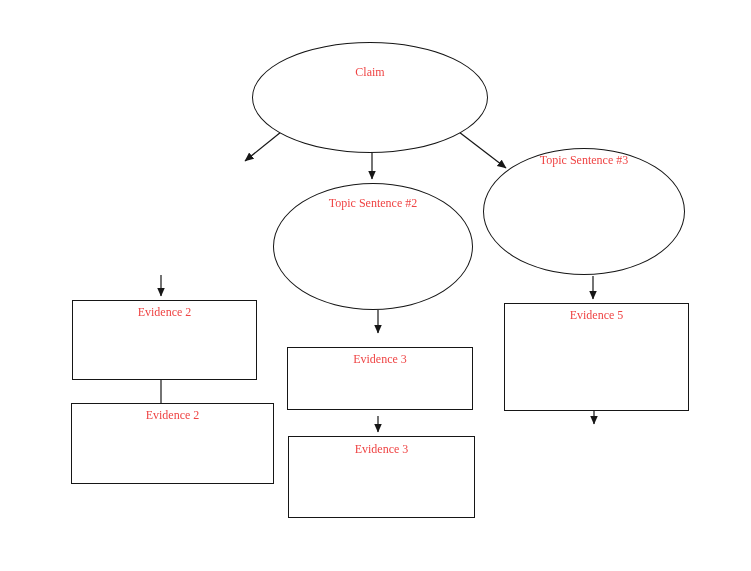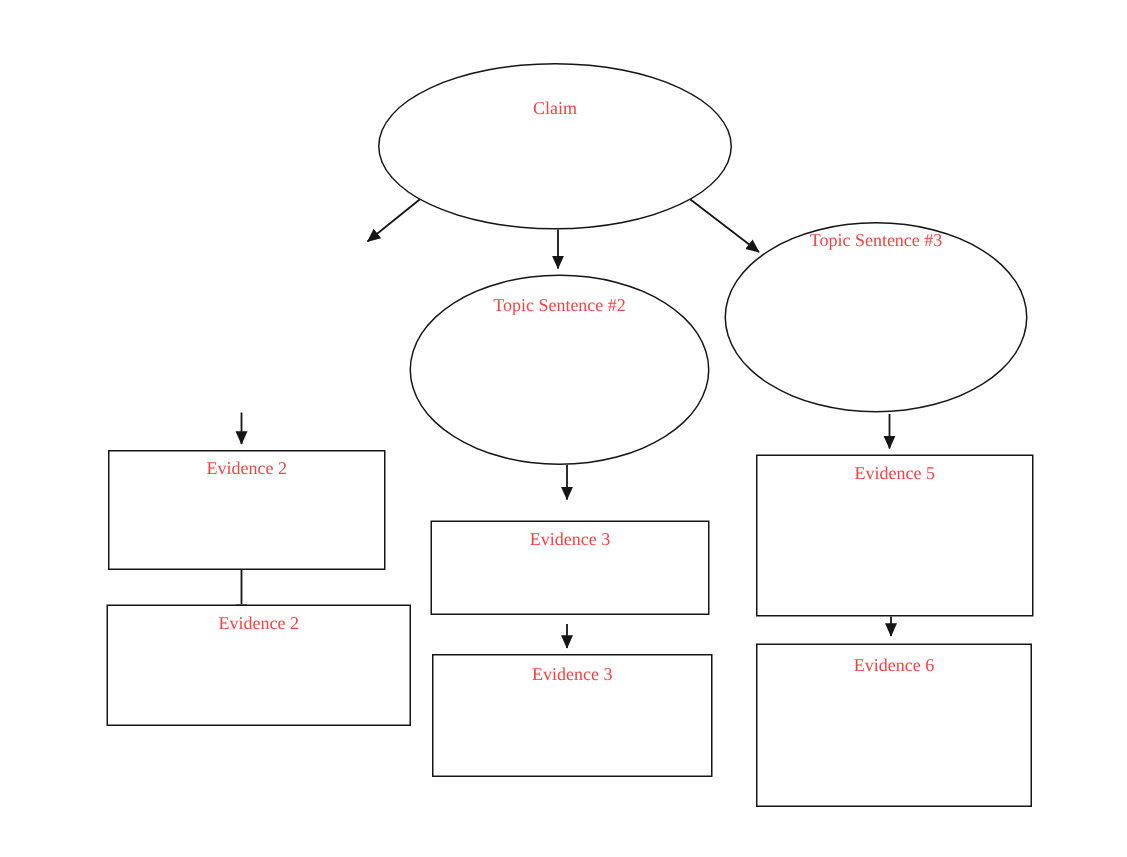--- a/index.html
+++ b/index.html
@@ -93,17 +93,14 @@
   </div>
 
   <div class="node rect" style="left:288px; top:436px; width:187px; height:82px;">
     <span class="label" style="margin-top:5px;">Evidence 3</span>
   </div>
 
   <div class="node rect" style="left:504px; top:303px; width:185px; height:108px;">
     <span class="label" style="margin-top:4px;">Evidence 5</span>
   </div>
 
-  <div class="node rect" style="left:504px; top:429px; width:184px; height:109px;">
-    <span class="label" style="margin-top:6px;">Evidence 6</span>
-  </div>
 
 </div>
 
 </body></html>

